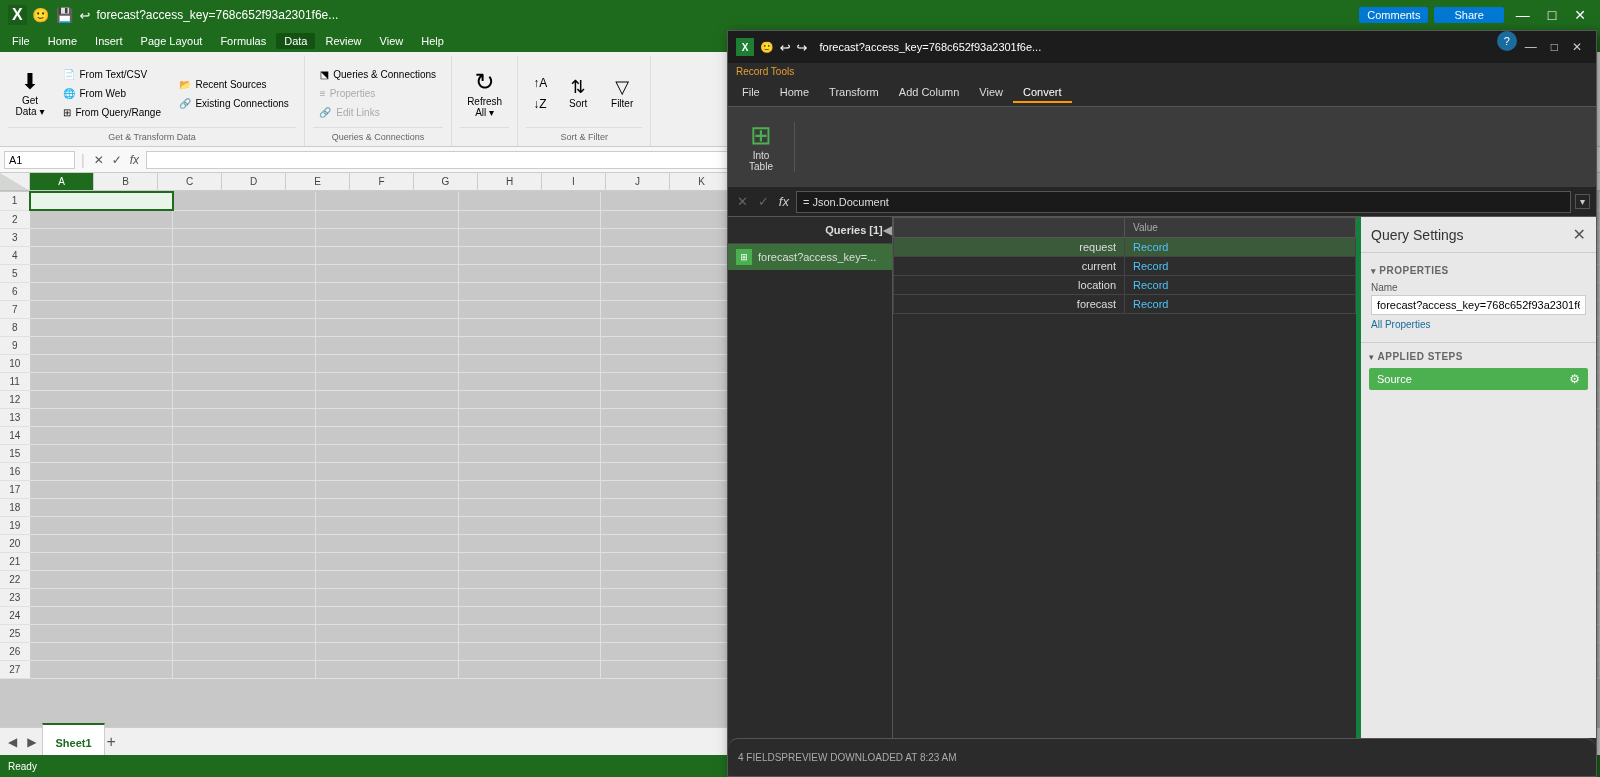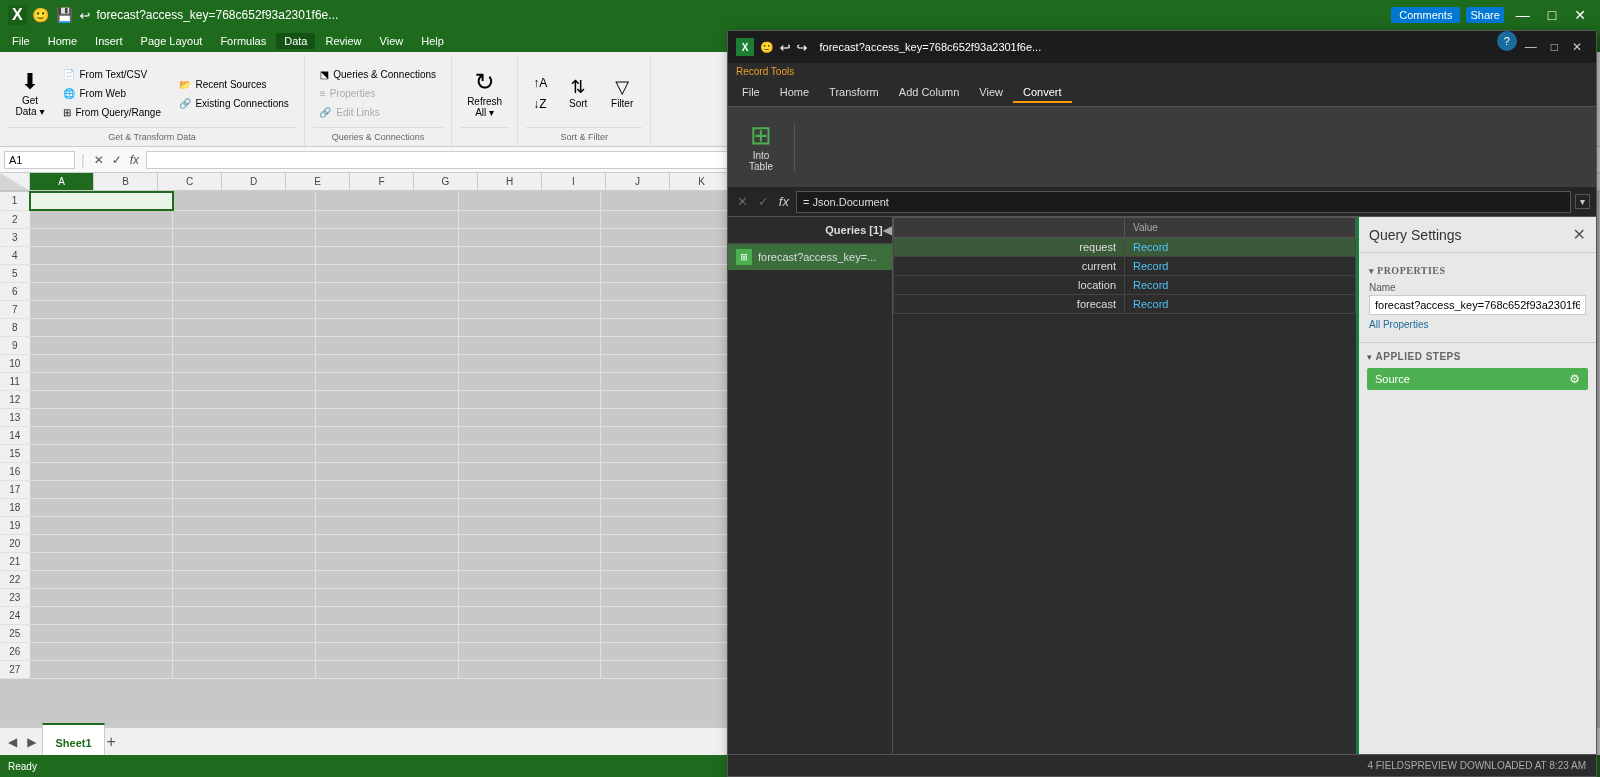--- a/index.html
+++ b/index.html
@@ -335,21 +335,21 @@
       background: #2d2d2d;
     }
     .preview-table tr.highlight td { background: #3a5a3a; }
     .preview-table td.record-val { color: #4fc3f7; margin-left: 28px; }
 
     
     .query-settings {
       width: 240px;
       min-width: 240px;
       background: #e8e8e8;
-      border-left: 3px solid #15803d;
+      border-left: 5px solid #15803d;
       display: flex;
       flex-direction: column;
     }
     .qs-header {
       display: flex;
       align-items: center;
       justify-content: space-between;
       padding: 8px 10px;
       font-size: 14px;
       font-weight: 300;
@@ -357,21 +357,20 @@
       border-bottom: 1px solid #ccc;
       background: #e8e8e8;
     }
     .qs-close { background: none; border: none; cursor: pointer; font-size: 16px; color: #555; }
     .qs-section-title {
       font-size: 10px;
       color: #666;
       font-weight: bold;
       padding: 8px 10px 4px;
       letter-spacing: 0.5px;
-      font-family: Liberation Serif, serif;
     }
     .qs-name-input {
       margin: 0 10px 4px;
       width: calc(100% - 20px);
       border: 1px solid #ccc;
       padding: 3px 5px;
       font-size: 11px;
       background: white;
     }
     .qs-link {
@@ -404,29 +403,30 @@
     .step-gear { font-size: 12px; cursor: pointer; }
     .qs-empty-area {
       flex: 1;
       background: #d8d8d8;
       margin: 4px 8px;
       border-radius: 2px;
     }
 
     
     .pq-status-bar {
-      height: 22px;
+      height: 38px;
       background: #2b2b2b;
       border-top: 1px solid #555;
       display: flex;
       align-items: center;
-      justify-content: flex-end;
+      justify-content: flex-start;
       padding: 0 10px;
       color: #aaa;
       font-size: 10px;
+      border-radius: 10px;
     }
 
     
     .excel-status-bar {
       height: 22px; 
       background: #1e6b1e;
       display: flex;
       align-items: center;
       justify-content: space-between;
       padding: 0 8px;
@@ -472,21 +472,21 @@
 <div class="title-bar">
   <div class="title-bar-left">
     <span style="font-size:16px; font-weight:bold; color:white; background:#1a5c1a; padding:1px 4px;">X</span>
     <span style="font-size:14px;">🙂</span>
     <span style="font-size:14px; cursor:pointer; color:white;">💾</span>
     <span style="font-size:13px; cursor:pointer; color:white;">↩</span>
     <span style="color:white; font-size:12px;">forecast?access_key=768c652f93a2301f6e...</span>
   </div>
   <div class="title-bar-left">
     <button class="title-btn" style="background:#0078d4; border-radius:2px; font-size:11px; padding:2px 8px;">Comments</button>
-    <button class="title-btn" style="background:#0078d4; border-radius:2px; font-size:11px; padding:2px 4px;">Share</button>
+    <button class="title-btn" style="background:#0078d4; border-radius:2px; font-size:11px; padding:2px 20px;">Share</button>
     <button class="title-btn">—</button>
     <button class="title-btn">□</button>
     <button class="title-btn">✕</button>
   </div>
 </div>
 
 <div class="menu-bar">
   <span class="menu-item">File</span>
   <span class="menu-item">Home</span>
   <span class="menu-item">Insert</span>

